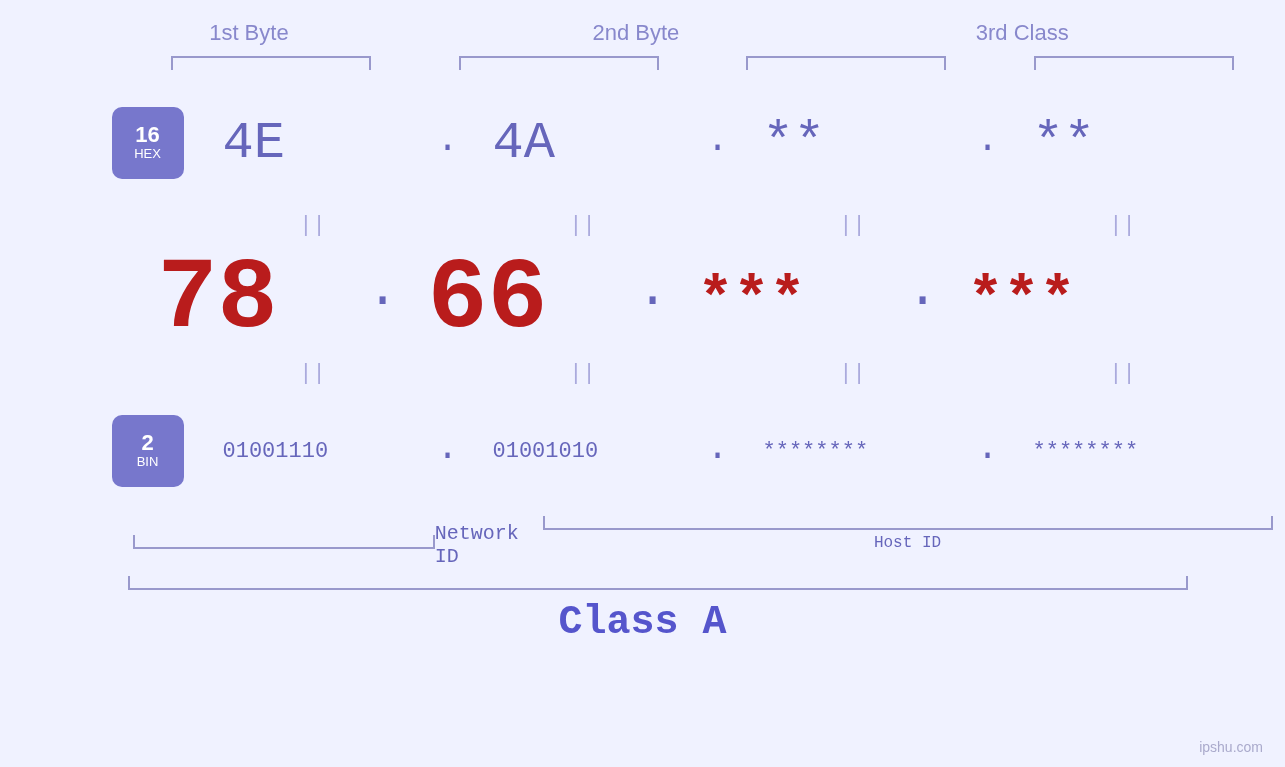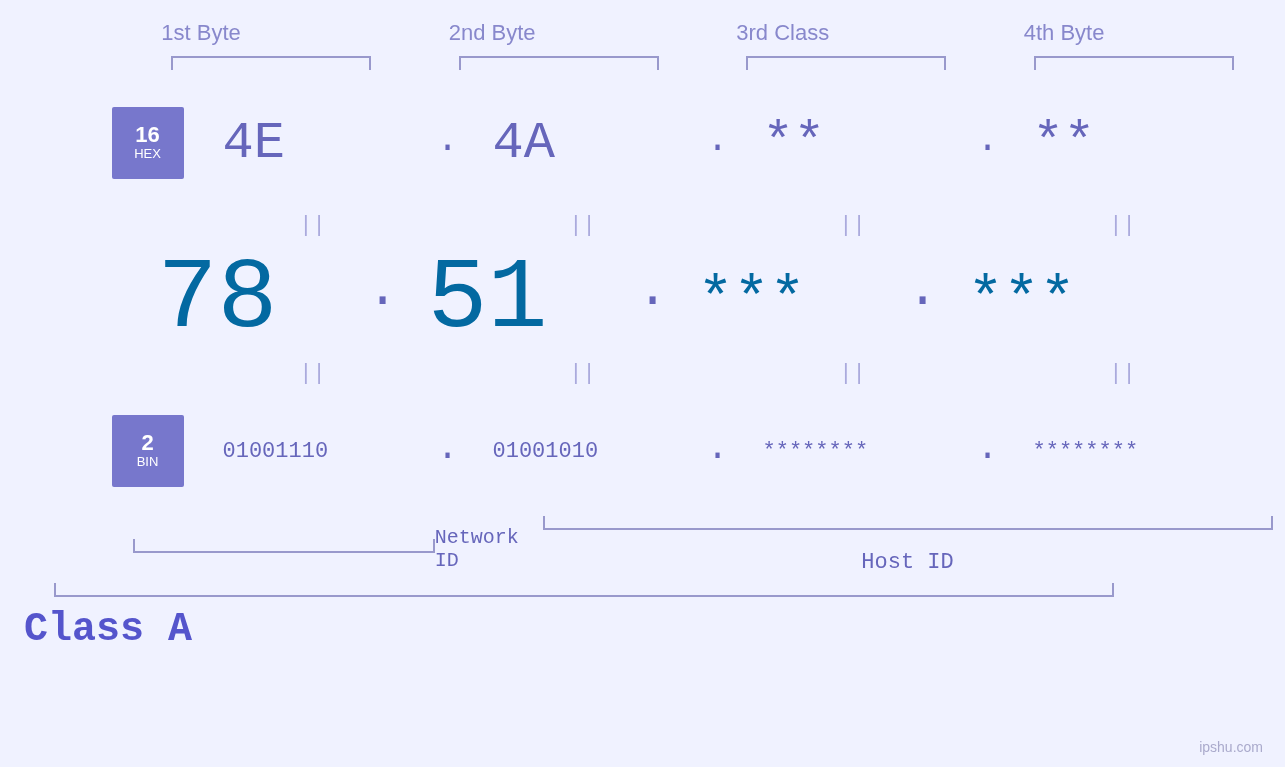--- a/index.html
+++ b/index.html
@@ -63,21 +63,21 @@
       align-items: center;
       justify-content: space-around;
       width: 130px;
       padding-left: 20px;
       gap: 0px;
     }
 
     .badge {
       background: #7777cc;
       color: white;
-      border-radius: 2px;
+      border-radius: 10px;
       width: 72px;
       height: 72px;
       display: flex;
       flex-direction: column;
       align-items: center;
       justify-content: center;
       font-family: Arial, sans-serif;
     }
 
     .badge .badge-num {
@@ -97,22 +97,22 @@
       text-align: left;
       color: #6666bb;
     }
 
     .byte-val.hex-val {
       font-size: 52px;
     }
 
     .byte-val.dec-val {
       font-size: 100px;
-      font-weight: normal;
-      color: #0369a1;
+      font-weight: bold;
+      color: #b91c1c;
     }
 
     .byte-val.bin-val {
       font-size: 22px;
     }
 
     
     .dot {
       color: #6666bb;
       text-align: center;
@@ -135,22 +135,22 @@
     .dot.bin-dot {
       font-size: 36px;
       padding-bottom: 5px;
     }
 
     
     .class-section {
       width: 1285px;
       display: flex;
       flex-direction: column;
+      align-items: center;
       margin-top: 5px;
-      padding-left: 24px;
     }
 
     .class-label {
       color: #5555cc;
       font-size: 40px;
       font-family: 'Courier New', Courier, monospace;
       margin-top: 10px;
       font-weight: bold;
     }
 
@@ -194,21 +194,20 @@
   </style>
 </head>
 <body>
 
 <div class="container">
 
   <div class="byte-headers">
     <div class="byte-label">1st Byte</div>
     <div class="byte-label">2nd Byte</div>
     <div class="byte-label">3rd Class</div>
-    <div class="byte-label">4th Byte</div>
   </div>
 
   <div class="top-brackets">
     <div class="bracket-top"></div>
     <div class="bracket-top"></div>
     <div class="bracket-top"></div>
     <div class="bracket-top"></div>
   </div>
 
   <div class="full-row" style="margin-left:20px; margin-bottom:0px;">
@@ -266,21 +265,21 @@
 
   <div class="full-row" style="margin-left:20px;">
     <div class="row-values">
       <div class="byte-cell">
         <span class="byte-val dec-val">78</span>
       </div>
       <div class="dot-cell dot dec-dot">
         <span>.</span>
       </div>
       <div class="byte-cell">
-        <span class="byte-val dec-val">51</span>
+        <span class="byte-val dec-val">66</span>
       </div>
       <div class="dot-cell dot dec-dot">
         <span>.</span>
       </div>
       <div class="byte-cell">
         <span class="byte-val dec-val" style="font-size:60px;">***</span>
       </div>
       <div class="dot-cell dot dec-dot">
         <span>.</span>
       </div>
@@ -345,21 +344,21 @@
 
   <div style="display:flex; width:1150px; margin-left:130px; margin-top:5px;">
 
     <div style="width:400px; display:flex; flex-direction:row; align-items:center;">
       <div style="width:370px; height:14px; border-bottom:2px solid #9999cc; border-left:2px solid #9999cc; border-right:2px solid #9999cc;"></div>
       <div style="color:#6666bb; font-size:20px; margin-top:6px;">Network ID</div>
     </div>
 
     <div style="width:750px; display:flex; flex-direction:column; align-items:center;">
       <div style="width:730px; height:14px; border-bottom:2px solid #9999cc; border-left:2px solid #9999cc; border-right:2px solid #9999cc;"></div>
-      <div style="color:#6666bb; font-size:22px; margin-top:20px;">Host ID</div>
+      <div style="color:#6666bb; font-size:16px; margin-top:4px;">Host ID</div>
     </div>
   </div>
 
   <div class="class-section" style="margin-top:8px;">
     <div style="width:1060px; height:14px; border-bottom:2px solid #9999cc; border-left:2px solid #9999cc; border-right:2px solid #9999cc; margin-left:30px;"></div>
     <div class="class-label">Class A</div>
   </div>
 
   <div class="watermark">ipshu.com</div>
 

